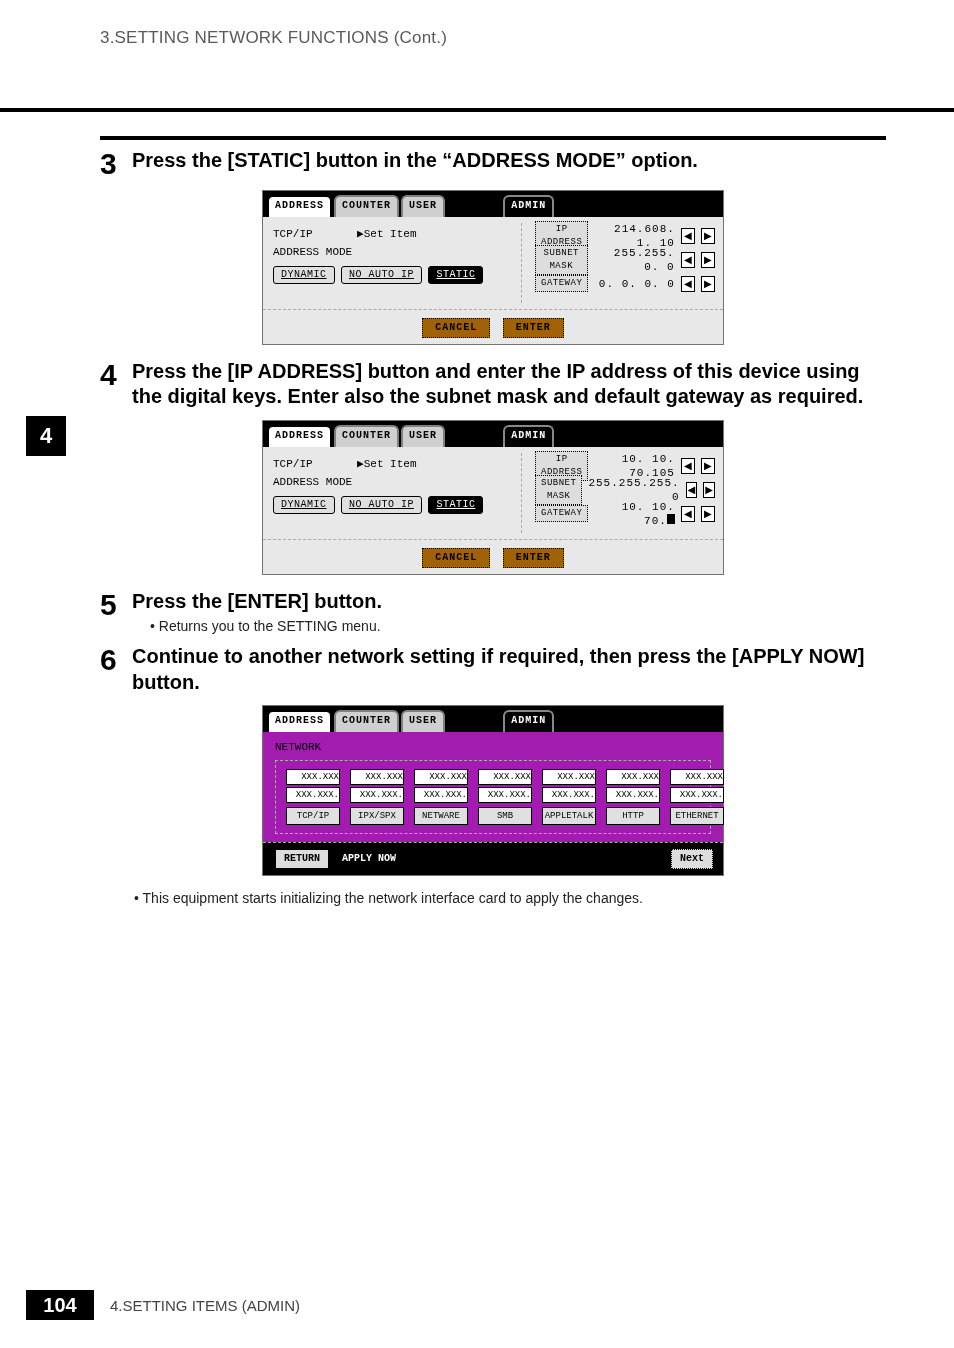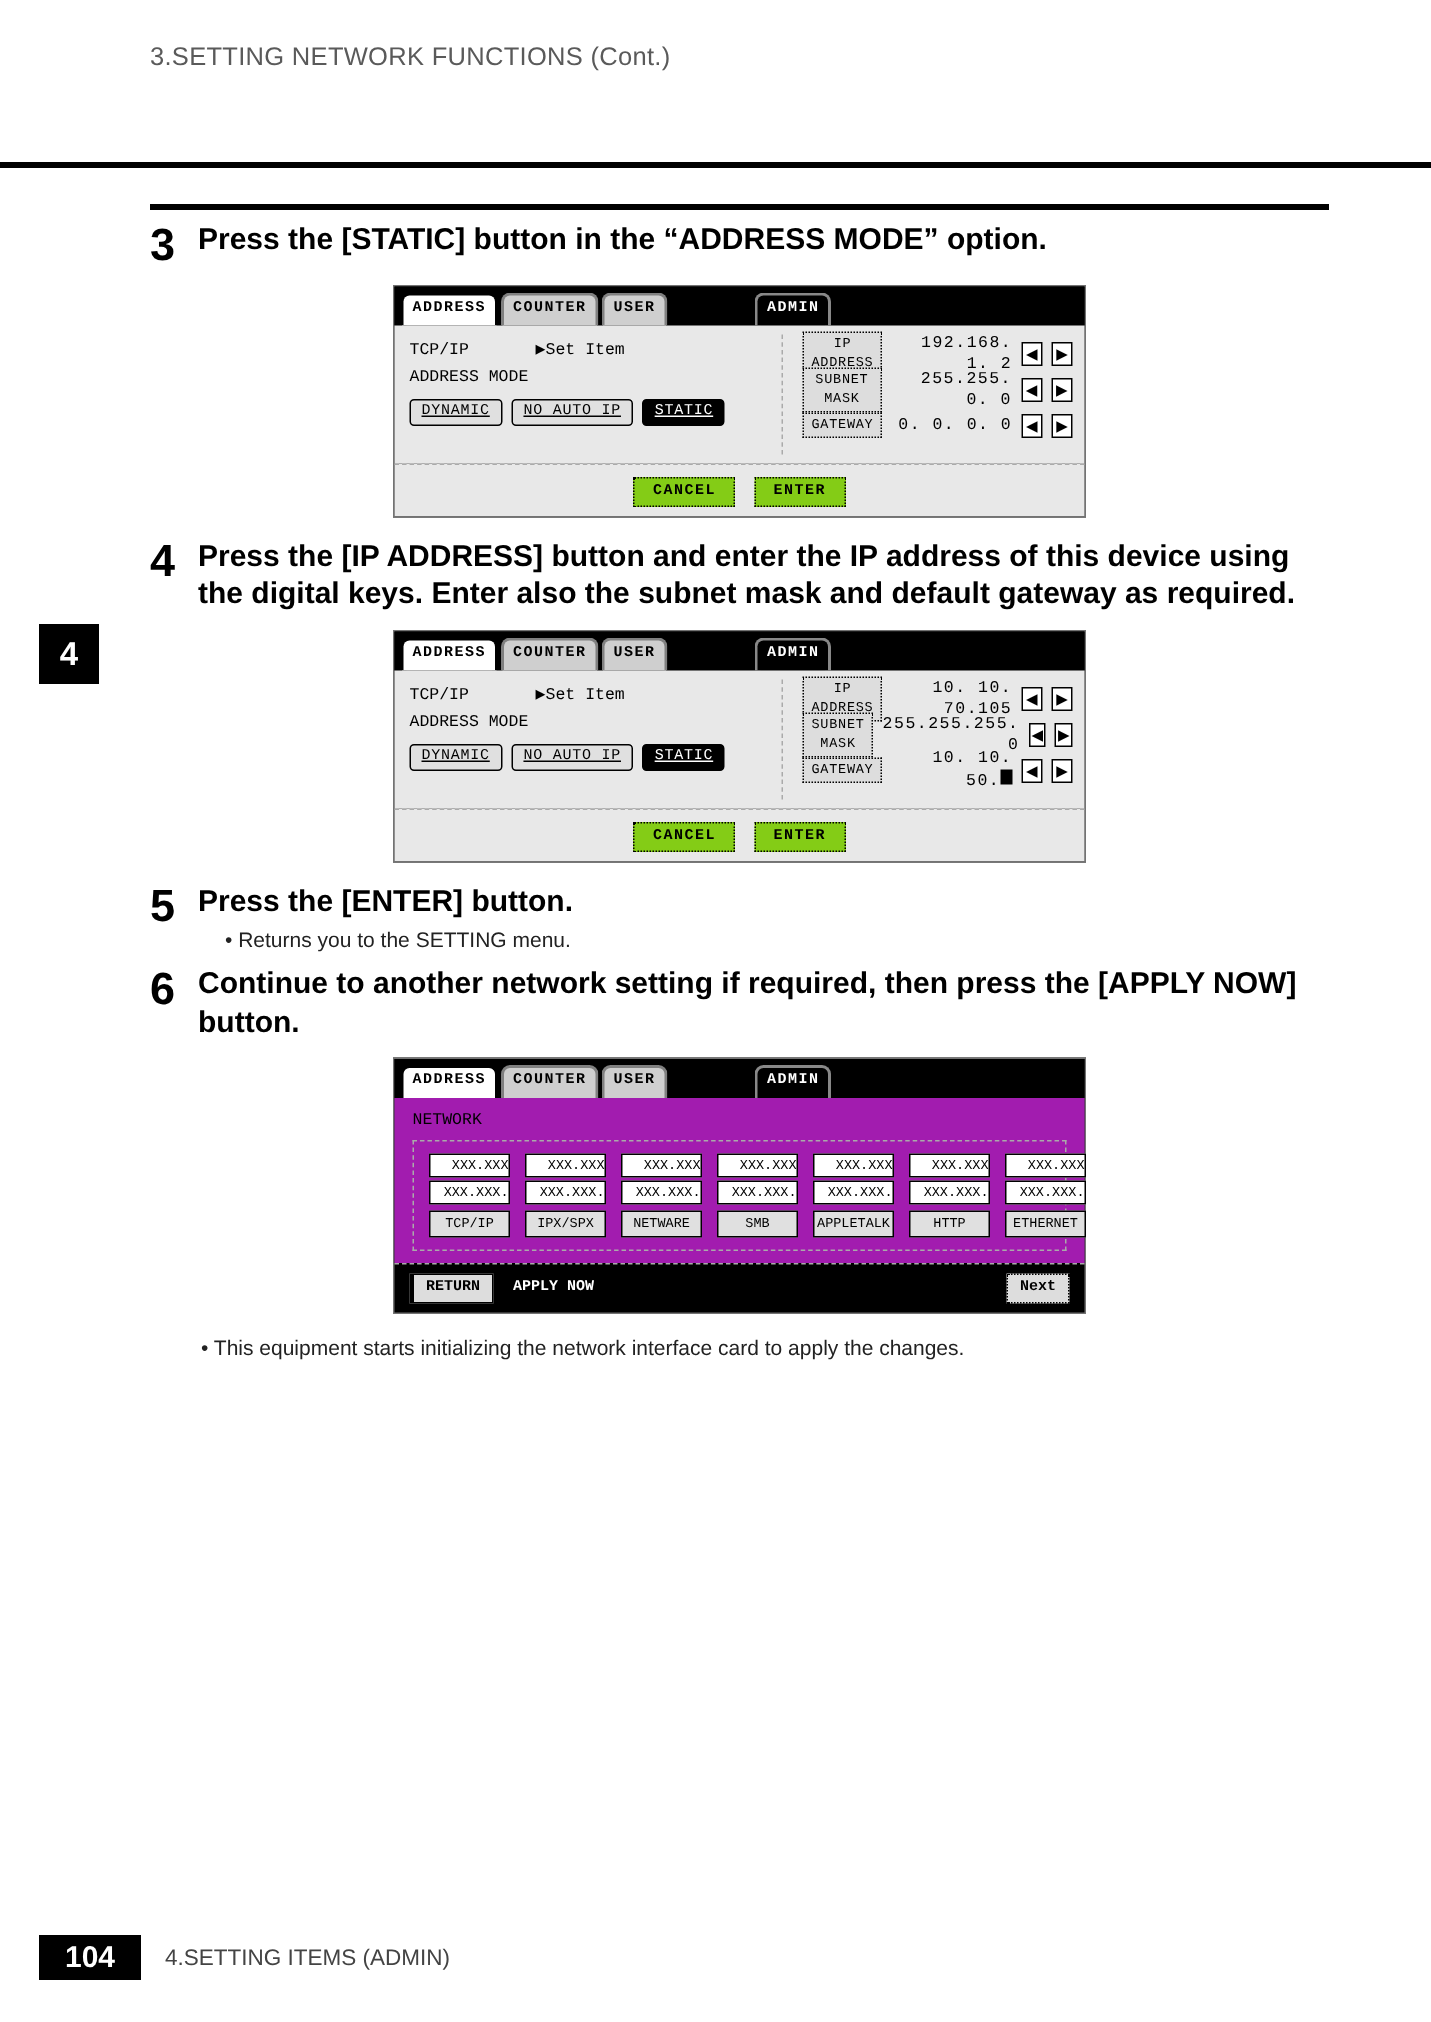--- a/index.html
+++ b/index.html
@@ -37,21 +37,21 @@
   .mode-row { margin-top: 4px; }
   .mode-btn { display: inline-block; border: 1px solid #000; border-radius: 3px; padding: 1px 7px; font: 10px/14px Courier, monospace; letter-spacing: 0.5px; background: #e0e0e0; margin-right: 2px; text-decoration: underline; }
   .mode-btn.selected { background: #000; color: #fff; }
   .divider-v { position: absolute; top: 6px; bottom: 6px; left: 258px; border-left: 1px dashed #aaa; }
   .right-col { position: absolute; left: 272px; top: 8px; right: 8px; }
   .ip-row { display: flex; align-items: center; height: 22px; margin-bottom: 2px; gap: 6px; }
   .ip-btn { border: 1px dotted #000; padding: 1px 5px; font: 9px/13px Courier, monospace; letter-spacing: 0.5px; width: 72px; text-align: center; background: #ddd; }
   .ip-val { font: 11px/14px Courier, monospace; width: 120px; text-align: right; letter-spacing: 1px; }
   .arrow-btn { border: 1px solid #000; width: 20px; height: 16px; display: inline-flex; align-items: center; justify-content: center; background: #fff; font-size: 10px; }
   .panel-footer { background: #e8e8e8; border-top: 1px dashed #aaa; text-align: center; padding: 6px 0; }
-  .soft-btn { display: inline-block; border: 1px dotted #000; padding: 2px 12px; font: bold 10px/14px Courier, monospace; letter-spacing: 1px; margin: 0 4px; background: #84cc16; }
+  .soft-btn { display: inline-block; border: 1px dotted #000; padding: 2px 12px; font: bold 10px/14px Courier, monospace; letter-spacing: 1px; margin: 0 4px; background: #a16207; }
 
   
   .net-body { background: #a21caf; padding: 8px 12px; }
   .net-label { font: 11px/14px Courier, monospace; margin-bottom: 6px; }
   .net-row { display: flex; gap: 10px; border: 1px dashed #aaa; padding: 8px 10px; }
   .net-card { display: flex; flex-direction: column; align-items: center; gap: 2px; }
   .net-box { border: 1px solid #000; width: 54px; height: 16px; font: 9px/14px Courier, monospace; text-align: right; background: #fff; }
   .net-bottom-btn { border: 1px solid #000; width: 54px; height: 18px; font: 9px/16px Courier, monospace; text-align: center; background: #e0e0e0; margin-top: 2px; }
   .net-footer { display: flex; align-items: center; padding: 6px 10px; border-top: 1px dashed #aaa; }
   .ret-btn { border: 1px solid #000; border-left: 3px solid #000; padding: 1px 8px; font: bold 10px/16px Courier, monospace; background: #ddd; margin-right: 6px; }
@@ -97,21 +97,21 @@
         <div class="panel-label mode-row">ADDRESS MODE</div>
         <div class="mode-row">
           <span class="mode-btn">DYNAMIC</span>
           <span class="mode-btn">NO AUTO IP</span>
           <span class="mode-btn selected">STATIC</span>
         </div>
         <div class="divider-v"></div>
         <div class="right-col">
           <div class="ip-row">
             <span class="ip-btn">IP ADDRESS</span>
-            <span class="ip-val">192.168.  1. 2</span>
+            <span class="ip-val">214.608.  1. 10</span>
             <span class="arrow-btn">◀</span>
             <span class="arrow-btn">▶</span>
           </div>
           <div class="ip-row">
             <span class="ip-btn">SUBNET MASK</span>
             <span class="ip-val">255.255.  0.  0</span>
             <span class="arrow-btn">◀</span>
             <span class="arrow-btn">▶</span>
           </div>
           <div class="ip-row">
@@ -162,21 +162,21 @@
             <span class="arrow-btn">▶</span>
           </div>
           <div class="ip-row">
             <span class="ip-btn">SUBNET MASK</span>
             <span class="ip-val">255.255.255.  0</span>
             <span class="arrow-btn">◀</span>
             <span class="arrow-btn">▶</span>
           </div>
           <div class="ip-row">
             <span class="ip-btn">GATEWAY</span>
-            <span class="ip-val"><span> 10. 10. 50.</span><span class="cursor-block"></span></span>
+            <span class="ip-val"><span> 10. 10. 70.</span><span class="cursor-block"></span></span>
             <span class="arrow-btn">◀</span>
             <span class="arrow-btn">▶</span>
           </div>
         </div>
       </div>
       <div class="panel-footer">
         <span class="soft-btn">CANCEL</span>
         <span class="soft-btn">ENTER</span>
       </div>
     </div>

